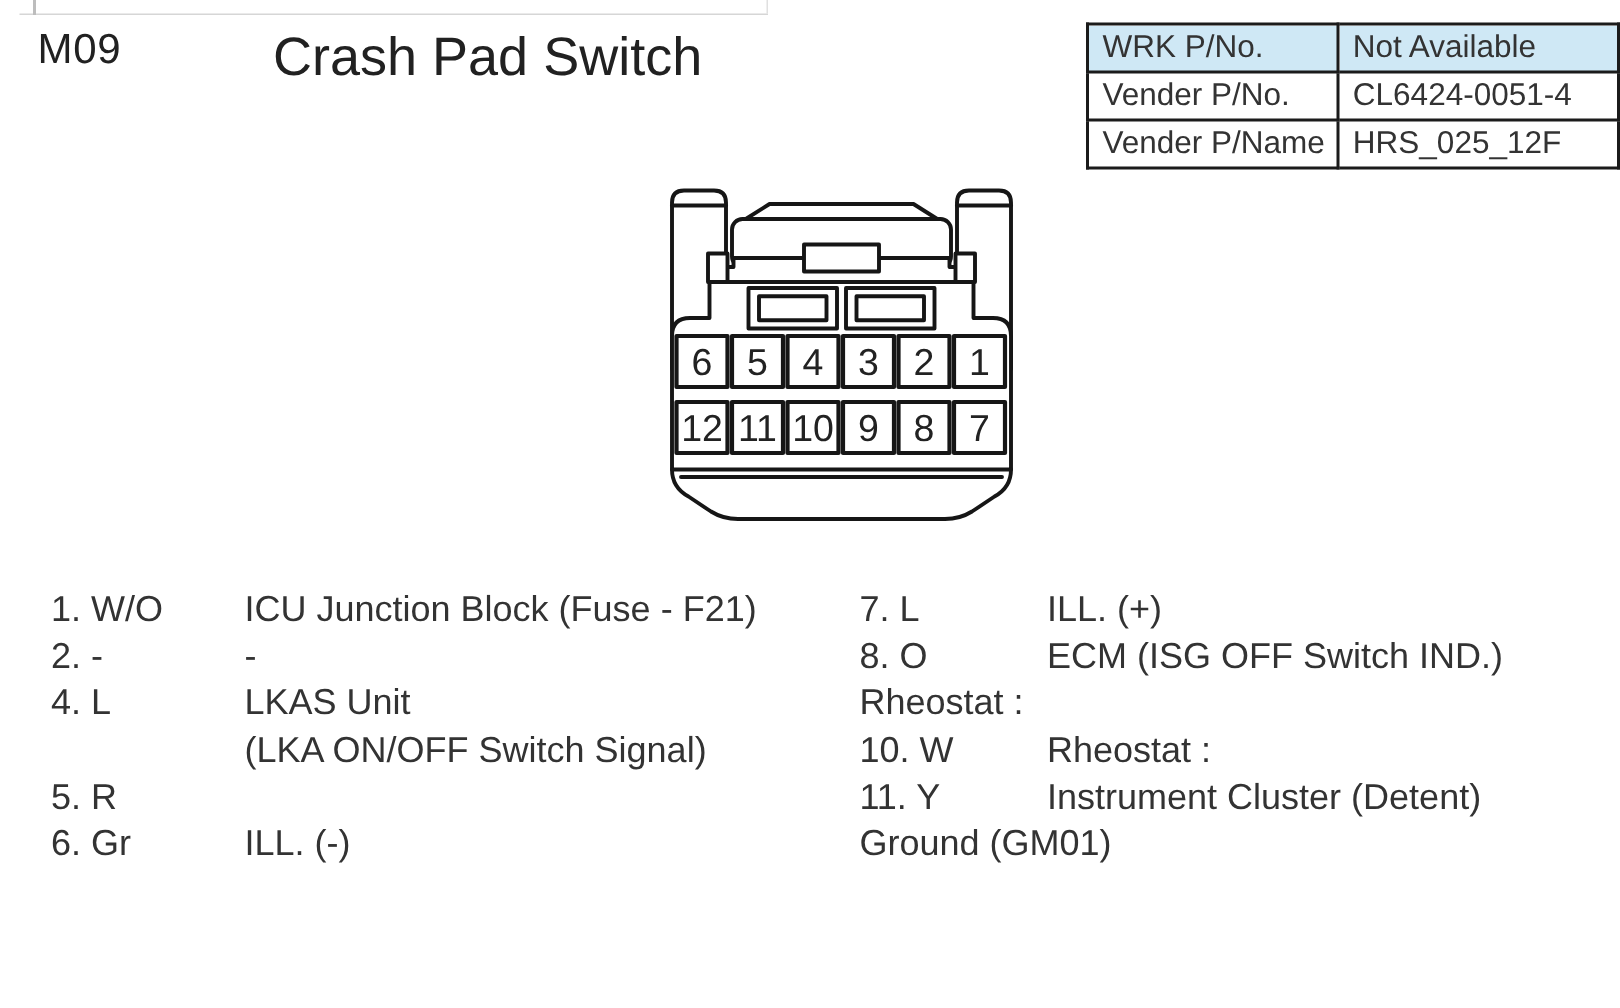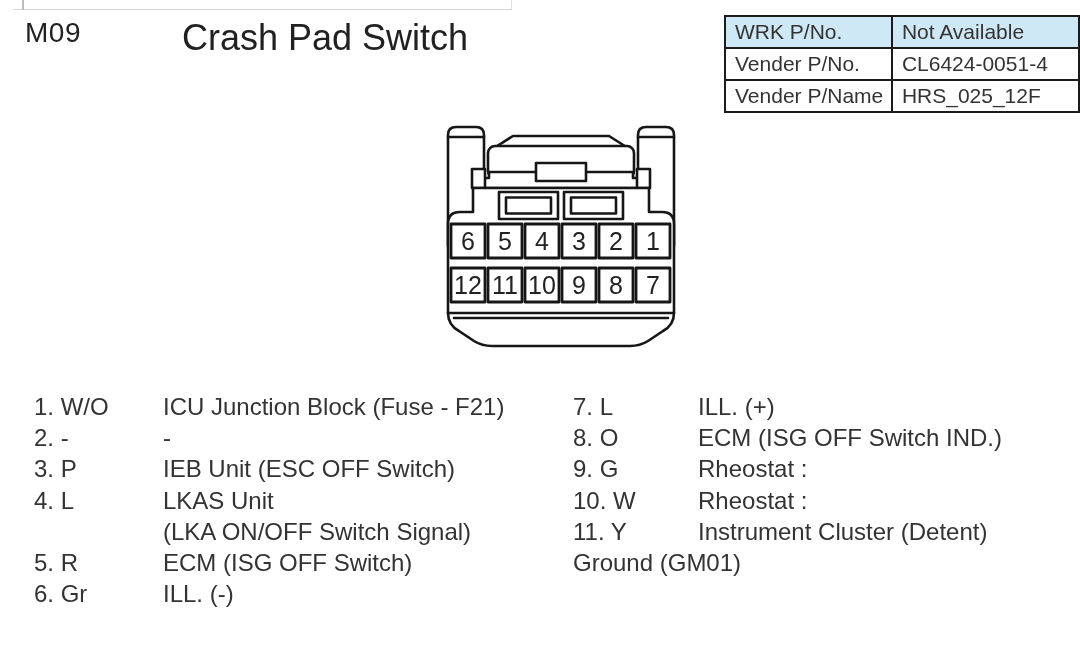--- a/index.html
+++ b/index.html
@@ -146,52 +146,46 @@
   <div class="pin-col left">
     <div class="pin-row">
       <span class="pin-num">1. W/O</span>
       <span class="pin-desc">ICU Junction Block (Fuse - F21)</span>
     </div>
     <div class="pin-row">
       <span class="pin-num">2. -</span>
       <span class="pin-desc">-</span>
     </div>
     <div class="pin-row">
-      <span class="pin-num">3. P</span>
-      <span class="pin-desc">IEB Unit (ESC OFF Switch)</span>
-    </div>
-    <div class="pin-row">
       <span class="pin-num">4. L</span>
       <span class="pin-desc">LKAS Unit</span>
     </div>
     <div class="pin-row">
       <span class="pin-num"></span>
       <span class="pin-desc">(LKA ON/OFF Switch Signal)</span>
     </div>
     <div class="pin-row">
       <span class="pin-num">5. R</span>
-      <span class="pin-desc">ECM (ISG OFF Switch)</span>
     </div>
     <div class="pin-row">
       <span class="pin-num">6. Gr</span>
       <span class="pin-desc">ILL. (-)</span>
     </div>
   </div>
 
   <div class="pin-col right">
     <div class="pin-row">
       <span class="pin-num">7. L</span>
       <span class="pin-desc">ILL. (+)</span>
     </div>
     <div class="pin-row">
       <span class="pin-num">8. O</span>
       <span class="pin-desc">ECM (ISG OFF Switch IND.)</span>
     </div>
     <div class="pin-row">
-      <span class="pin-num">9. G</span>
       <span class="pin-desc">Rheostat :</span>
     </div>
     <div class="pin-row">
       <span class="pin-num">10. W</span>
       <span class="pin-desc">Rheostat :</span>
     </div>
     <div class="pin-row">
       <span class="pin-num">11. Y</span>
       <span class="pin-desc">Instrument Cluster (Detent)</span>
     </div>

